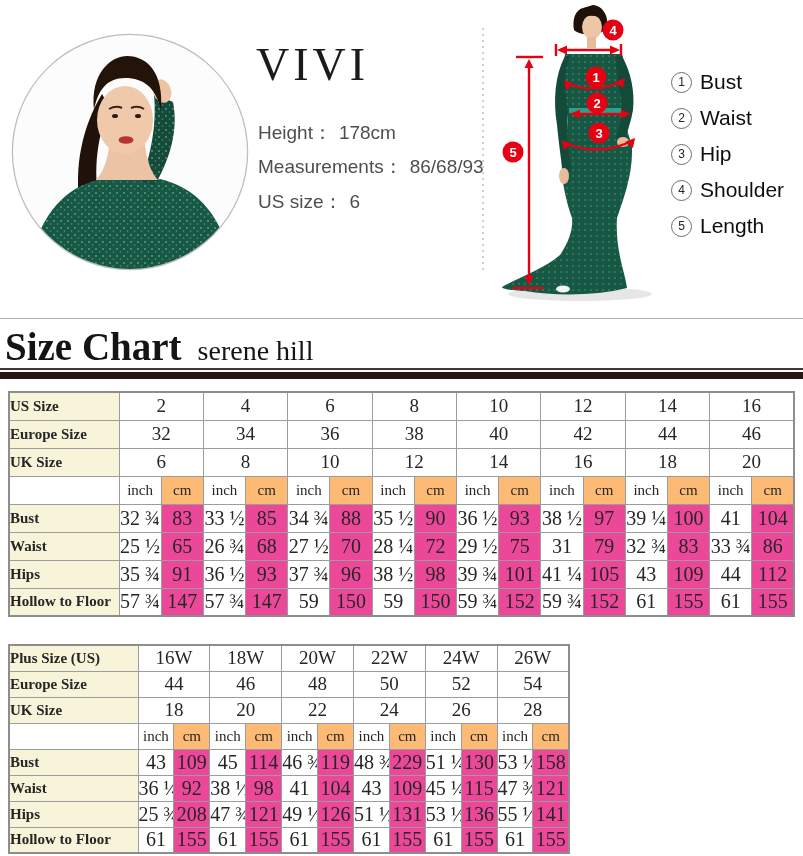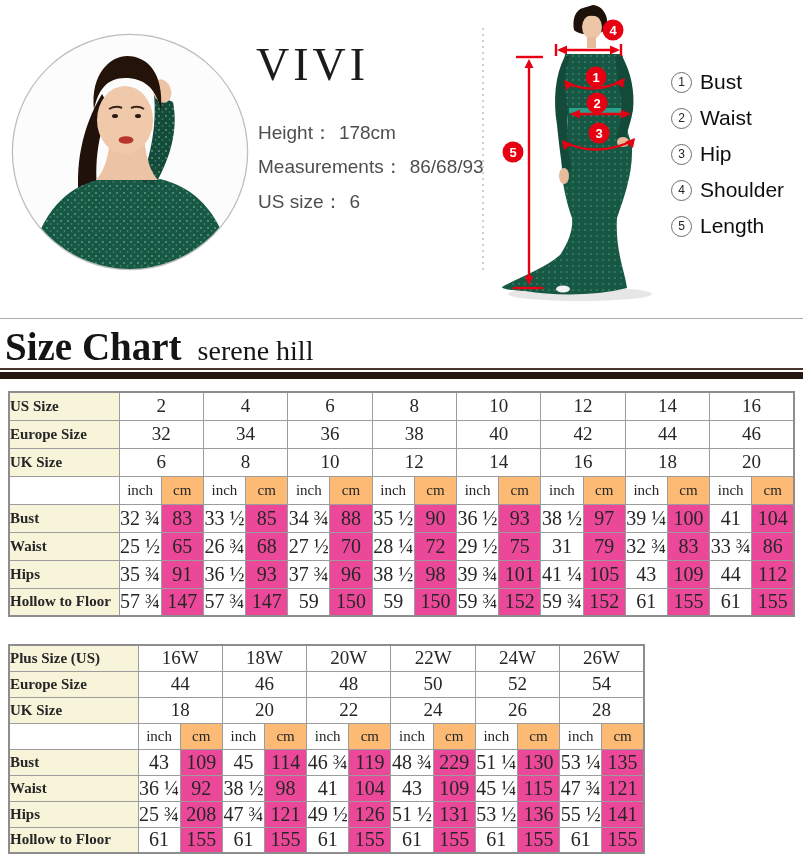--- a/index.html
+++ b/index.html
@@ -29,21 +29,21 @@
   .heading .t{font-size:39px;font-weight:bold;}
   .heading .s{font-size:28px;margin-left:16px;font-weight:normal;}
   .rule-thin{position:absolute;left:0;top:368px;width:803px;height:2px;background:#46362c;}
   .rule-thick{position:absolute;left:0;top:372px;width:803px;height:7px;background:#261810;}
 
   
   .tablewrap{position:absolute;left:8px;}
   .tw1{top:391px}.tw2{top:644px}
   table.sizetable{border-collapse:collapse;table-layout:fixed;
         font-family:"Liberation Serif",serif;color:#262626;border:2px solid #8d8d8d;}
-  table.t1{width:787px}  table.t2{width:637px}
+  table.t1{width:787px}  table.t2{width:562px}
   table.t1 tr{height:28px} table.t2 tr{height:26px}
   table.sizetable td{border:1px solid #9c9c9c;padding:0;overflow:hidden;white-space:nowrap;}
   td.lbl{background:#f7f4da;font-weight:bold;font-size:15px;padding-left:6px;}
   td.lbl-empty{background:#ffffff;}
   td.szv{background:#ffffff;font-size:19px;text-align:center;}
   td.u-in{background:#ffffff;font-size:15px;text-align:center;margin-top:10px;}
   td.u-cm{background:#fdba74;font-size:15px;text-align:center;}
   td.v-in{background:#ffffff;font-size:20px;text-align:center;}
   td.v-cm{background:#ec4899;font-size:20px;text-align:center;}
 </style>
@@ -402,21 +402,21 @@
             <td class="v-cm">109</td>
             <td class="v-in">45</td>
             <td class="v-cm">114</td>
             <td class="v-in">46 ¾</td>
             <td class="v-cm">119</td>
             <td class="v-in">48 ¾</td>
             <td class="v-cm">229</td>
             <td class="v-in">51 ¼</td>
             <td class="v-cm">130</td>
             <td class="v-in">53 ¼</td>
-            <td class="v-cm">135</td>
+            <td class="v-cm">158</td>
           </tr>
           <tr>
             <td class="lbl">Waist</td>
             <td class="v-in">36 ¼</td>
             <td class="v-cm">92</td>
             <td class="v-in">38 ½</td>
             <td class="v-cm">98</td>
             <td class="v-in">41</td>
             <td class="v-cm">104</td>
             <td class="v-in">43</td>

